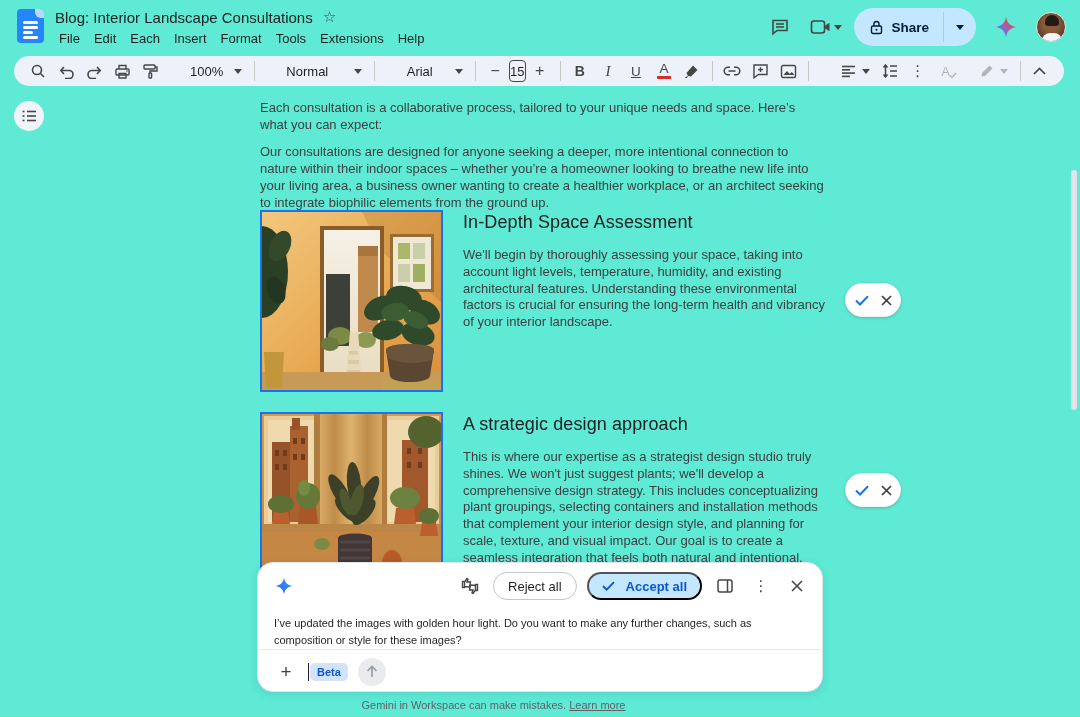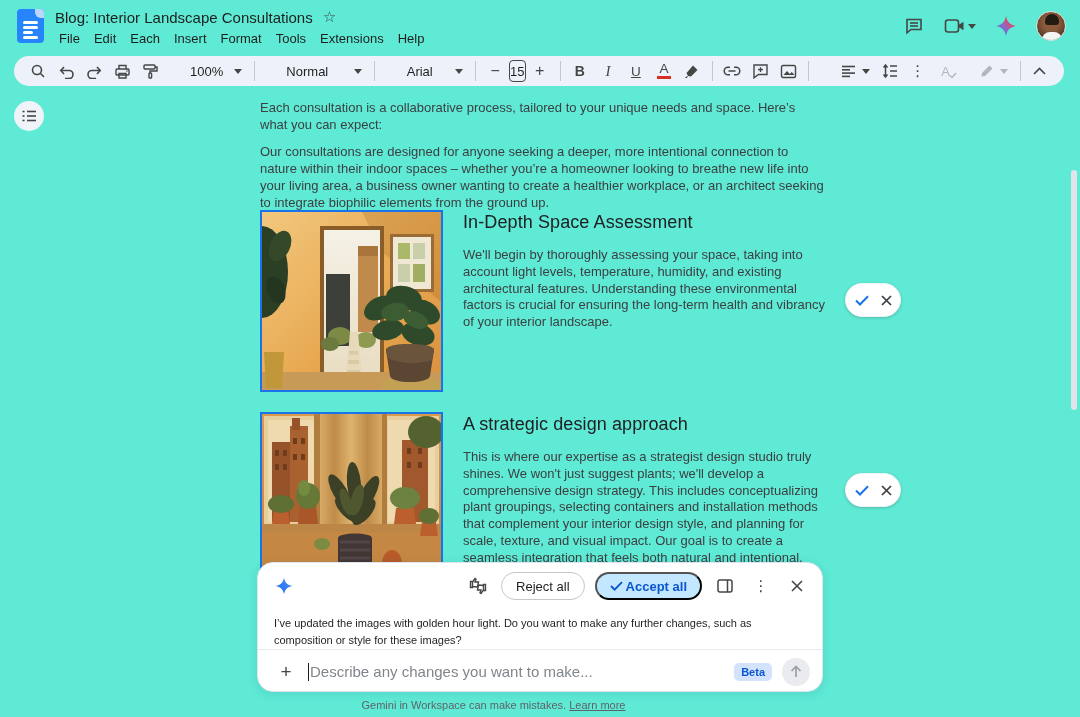--- a/index.html
+++ b/index.html
@@ -69,21 +69,21 @@
   .ok1 { top:283px; } .ok2 { top:473px; }
   .ok-pill .chk, .ok-pill .xx { cursor:pointer; display:flex; }
 
   
   .gpanel { position:absolute; left:257px; top:562px; width:566px; height:130px; background:#fff; border:1px solid #dfe5ec; border-radius:16px; box-shadow:0 2px 10px rgba(23,60,120,.13); z-index:5; }
   .gp-header { position:absolute; top:9px; left:16px; right:12px; height:28px; display:flex; align-items:center; }
   .gp-spark { width:20px; height:20px; }
   .gp-actions { margin-left:auto; display:flex; align-items:center; gap:10px; }
   .gp-iconbtn { width:26px; height:26px; display:flex; align-items:center; justify-content:center; border-radius:50%; cursor:pointer; color:#444746; }
   .reject-btn { height:28px; padding:0 14px; border:1px solid #c4c7c5; border-radius:999px; background:#fff; font-size:13px; color:#1f1f1f; display:flex; align-items:center; cursor:pointer; white-space:nowrap; }
-  .accept-btn { height:28px; padding:0 13px; border-radius:999px; background:#c2e7ff; font-size:13px; font-weight:bold; color:#0b57d0; display:flex; align-items:center; gap:3px; cursor:pointer; white-space:nowrap; }
+  .accept-btn { height:28px; padding:0 13px; border-radius:999px; background:#c2e7ff; font-size:13px; font-weight:bold; color:#0b57d0; display:flex; align-items:center; gap:11px; cursor:pointer; white-space:nowrap; }
   .gp-msg { position:absolute; top:52px; left:16px; width:530px; font-size:11px; line-height:17px; color:#1f1f1f; }
   .gp-divider { position:absolute; top:86px; left:0; width:100%; height:1px; background:#e7eaee; }
   .gp-input-row { position:absolute; top:87px; left:0; width:100%; height:43px; display:flex; align-items:center; padding:0 12px 0 14px; }
   .plus-btn { width:28px; height:28px; display:flex; align-items:center; justify-content:center; font-size:19px; color:#444746; cursor:pointer; border-radius:50%; }
   .caret { width:1px; height:18px; background:#1f1f1f; margin:0 1px 0 8px; }
   .gp-input { flex:1; border:none; outline:none; font-size:15px; color:#1f1f1f; font-family:"Liberation Sans","DejaVu Sans",sans-serif; background:transparent; }
   .gp-input::placeholder { color:#80868b; }
   .beta-badge { background:#d3e3fd; color:#0b57d0; font-size:11px; font-weight:bold; padding:3px 7px; border-radius:5px; margin-right:10px; }
   .send-btn { width:28px; height:28px; border-radius:50%; background:#e9ebee; display:flex; align-items:center; justify-content:center; cursor:pointer; }
 
@@ -126,20 +126,34 @@
           <line x1="6" y1="7" x2="14" y2="7"></line>
             <line x1="6" y1="10" x2="14" y2="10"></line>
         </svg>
       </div>
       <div class="cam-wrap">
         <svg width="22" height="18" viewBox="0 0 22 18" fill="none" stroke="#444746" stroke-width="1.6">
           <rect x="1.5" y="3" width="13" height="12" rx="2.5"></rect>
           <path d="M14.5 8l5-3.2v8.4l-5-3.2z" fill="#444746" stroke="none"></path>
         </svg>
         <span class="drop-caret"></span>
+      </div>
+      <div class="share-pill">
+        <div class="share-main">
+          <svg width="13" height="15" viewBox="0 0 13 15" fill="none" stroke="#001d35" stroke-width="1.4">
+            <rect x="1.5" y="6" width="10" height="7.5" rx="1.5"></rect>
+            <path d="M4 6V4a2.5 2.5 0 0 1 5 0v2"></path>
+            <circle cx="6.5" cy="9.7" r="1" fill="#001d35" stroke="none"></circle>
+          </svg>
+          <span class="share-label">Share</span>
+        </div>
+        <div class="share-sep"></div>
+        <div class="share-drop">
+          <span class="drop-caret" style="border-top-color:#001d35"></span>
+        </div>
       </div>
       <div class="hdr-icon-btn">
         <svg width="24" height="24" viewBox="0 0 24 24">
           <defs>
             <linearGradient id="gemgrad" x1="0" y1="1" x2="1" y2="0">
               <stop offset="0" stop-color="#217bfe"></stop>
                 <stop offset="0.45" stop-color="#9168c0"></stop>
               <stop offset="0.75" stop-color="#e94057"></stop>
                 <stop offset="1" stop-color="#f2a600"></stop>
             </linearGradient>
@@ -514,21 +528,20 @@
               <line x1="11" y1="1" x2="1" y2="11"></line>
             </svg>
         </span>
       </div>
     </div>
     <div class="gp-msg">I’ve updated the images with golden hour light. Do you want to make any further changes, such as composition or style for these images?</div>
     <div class="gp-divider"></div>
     <div class="gp-input-row">
       <span class="plus-btn">+</span>
       <span class="caret"></span>
-      <input class="gp-input" type="text" placeholder="Describe any changes you want to make..." style="">
       <span class="beta-badge">Beta</span>
       <span class="send-btn">
         <svg width="12" height="13" viewBox="0 0 12 13" fill="none" stroke="#9aa0a6" stroke-width="1.7">
           <path d="M6 12V1.5M1.5 6 6 1.5 10.5 6"></path>
         </svg>
       </span>
     </div>
   </div>
 
   <div class="footer-note">

